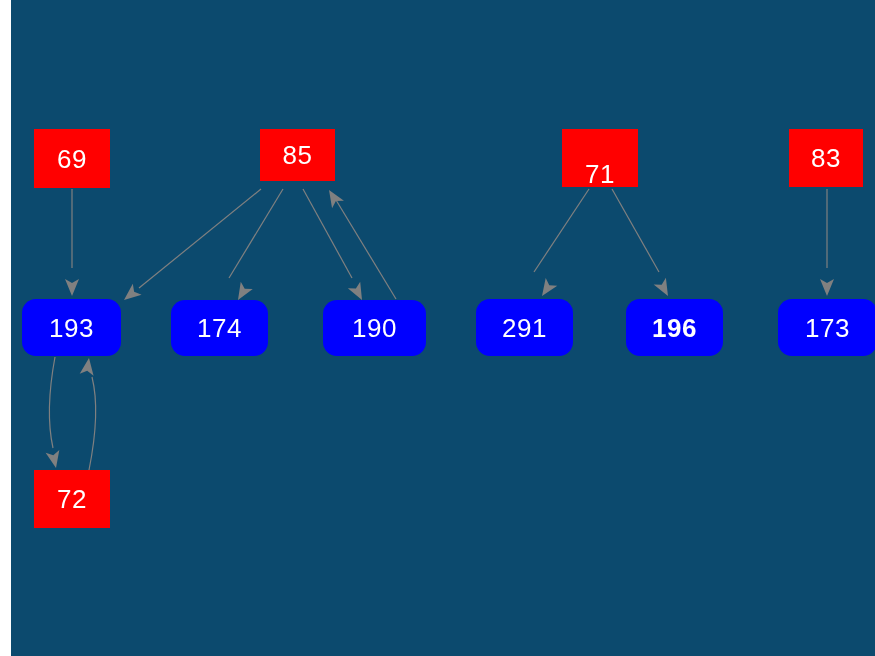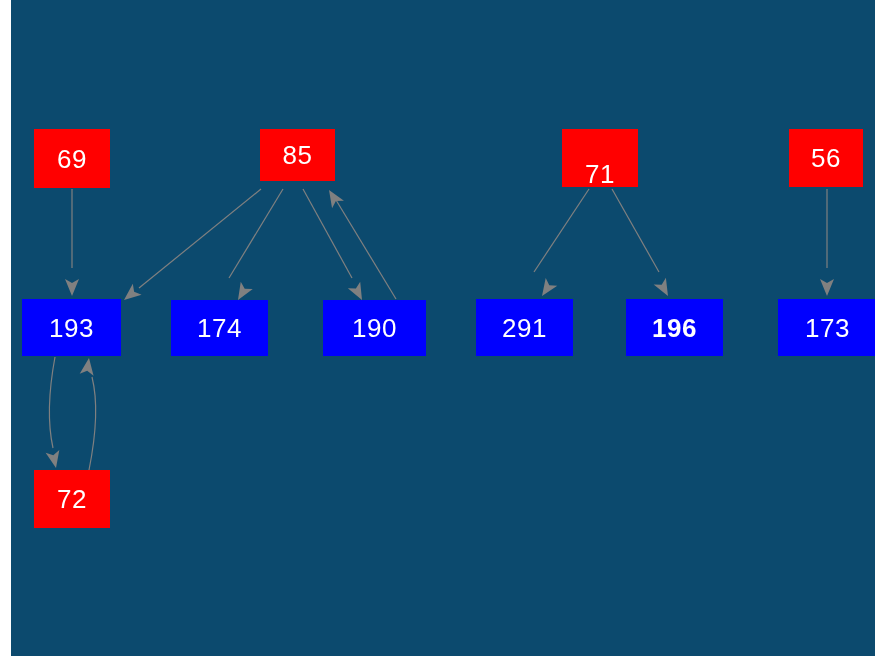--- a/index.html
+++ b/index.html
@@ -32,21 +32,21 @@
     align-items: center;
     justify-content: center;
     color: #ffffff;
     font-family: "Liberation Sans", sans-serif;
     font-size: 26px;
     line-height: 1;
     letter-spacing: 0.5px;
     -webkit-font-smoothing: antialiased;
   }
   .node.red  { background: #ff0000; }
-  .node.blue { background: #0000ff; }
+  .node.blue { background: #0000ff; border-radius: 14px; }
   .node-label {
     pointer-events: none;
     user-select: none;
   }
 </style>
 </head>
 <body>
 
 <div id="canvas">
 
@@ -97,21 +97,21 @@
       <div class="node red" style="left: 23px; top: 129px; width: 76px; height: 59px;">
         <span class="node-label">69</span>
       </div>
       <div class="node red" style="left: 249px; top: 129px; width: 75px; height: 52px;">
         <span class="node-label">85</span>
       </div>
       <div class="node red" style="left: 551px; top: 129px; width: 76px; height: 58px; align-items: flex-end;">
         <span class="node-label">71</span>
       </div>
       <div class="node red" style="left: 778px; top: 129px; width: 74px; height: 58px;">
-        <span class="node-label">56</span>
+        <span class="node-label">83</span>
       </div>
       <div class="node blue" style="left: 11px; top: 299px; width: 99px; height: 57px;">
         <span class="node-label">193</span>
       </div>
       <div class="node blue" style="left: 160px; top: 300px; width: 97px; height: 56px;">
         <span class="node-label">174</span>
       </div>
       <div class="node blue" style="left: 312px; top: 300px; width: 103px; height: 56px;">
         <span class="node-label">190</span>
       </div>

